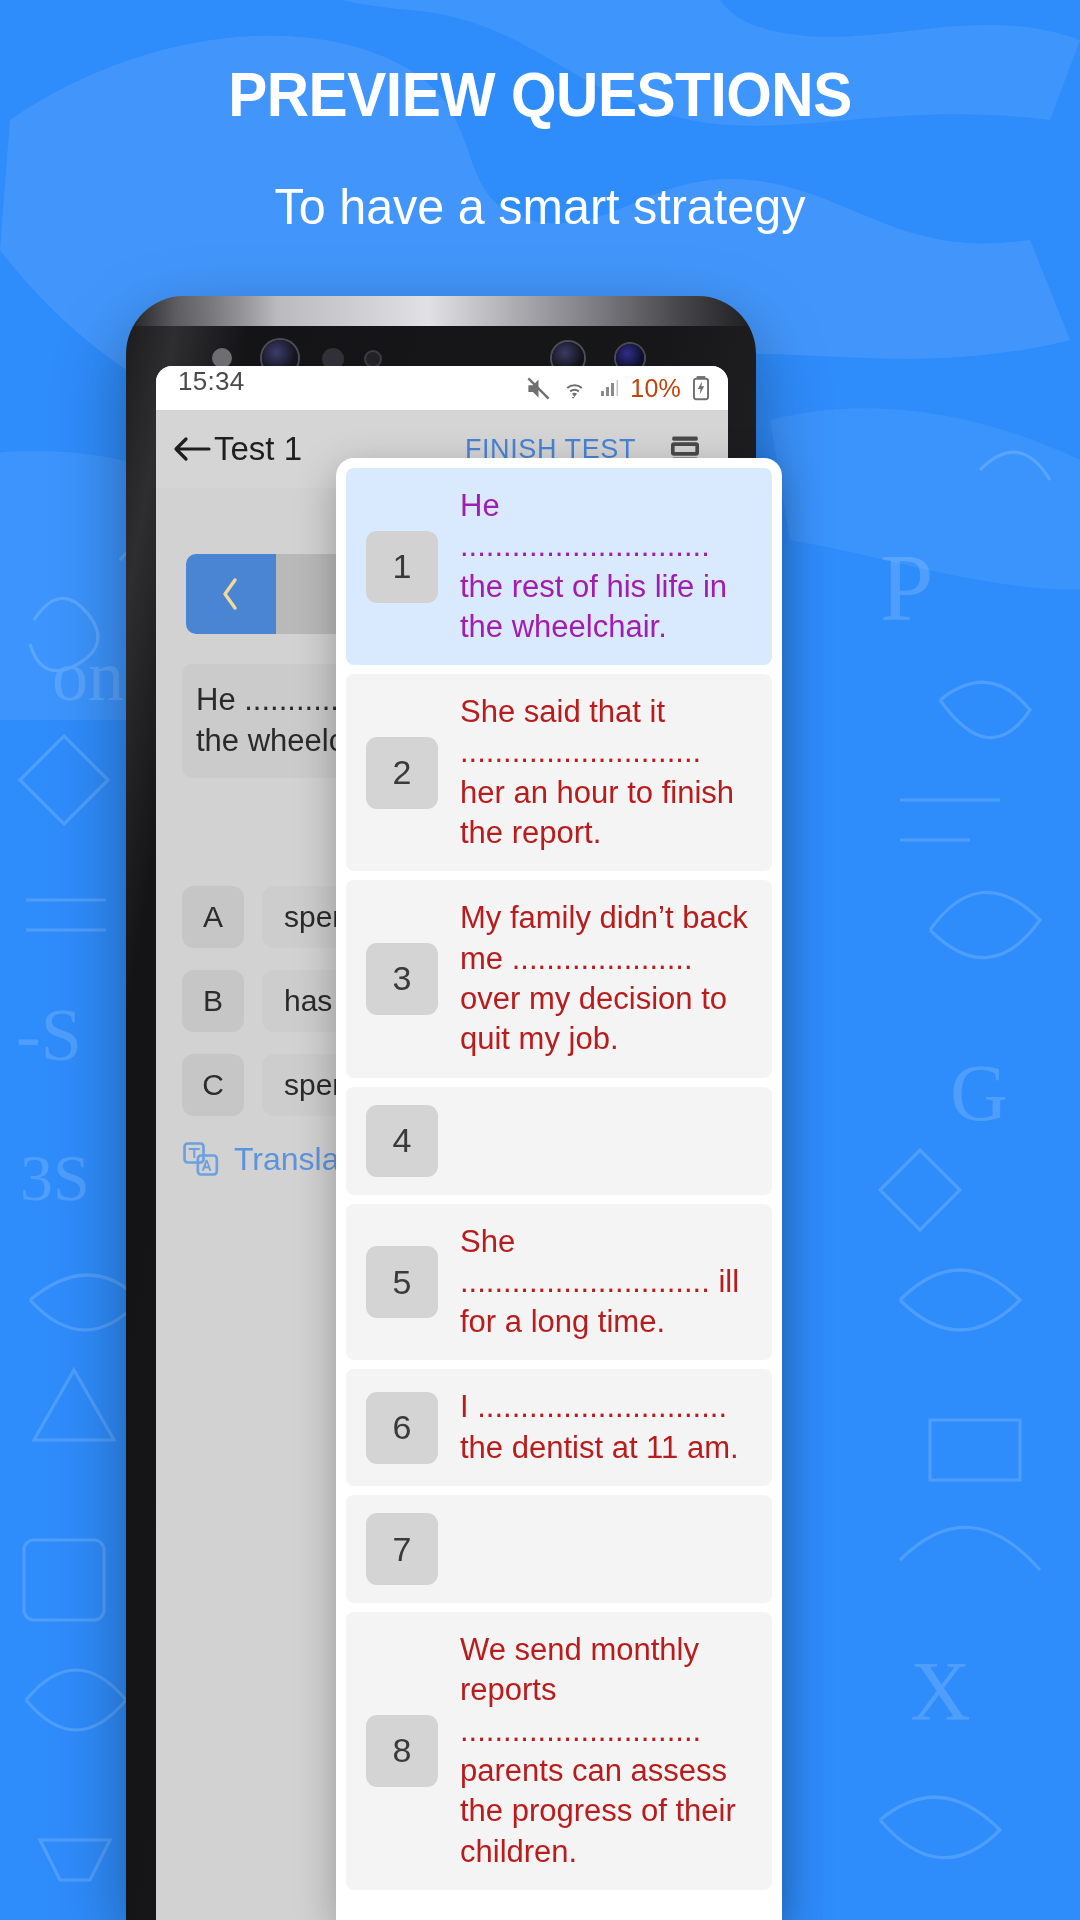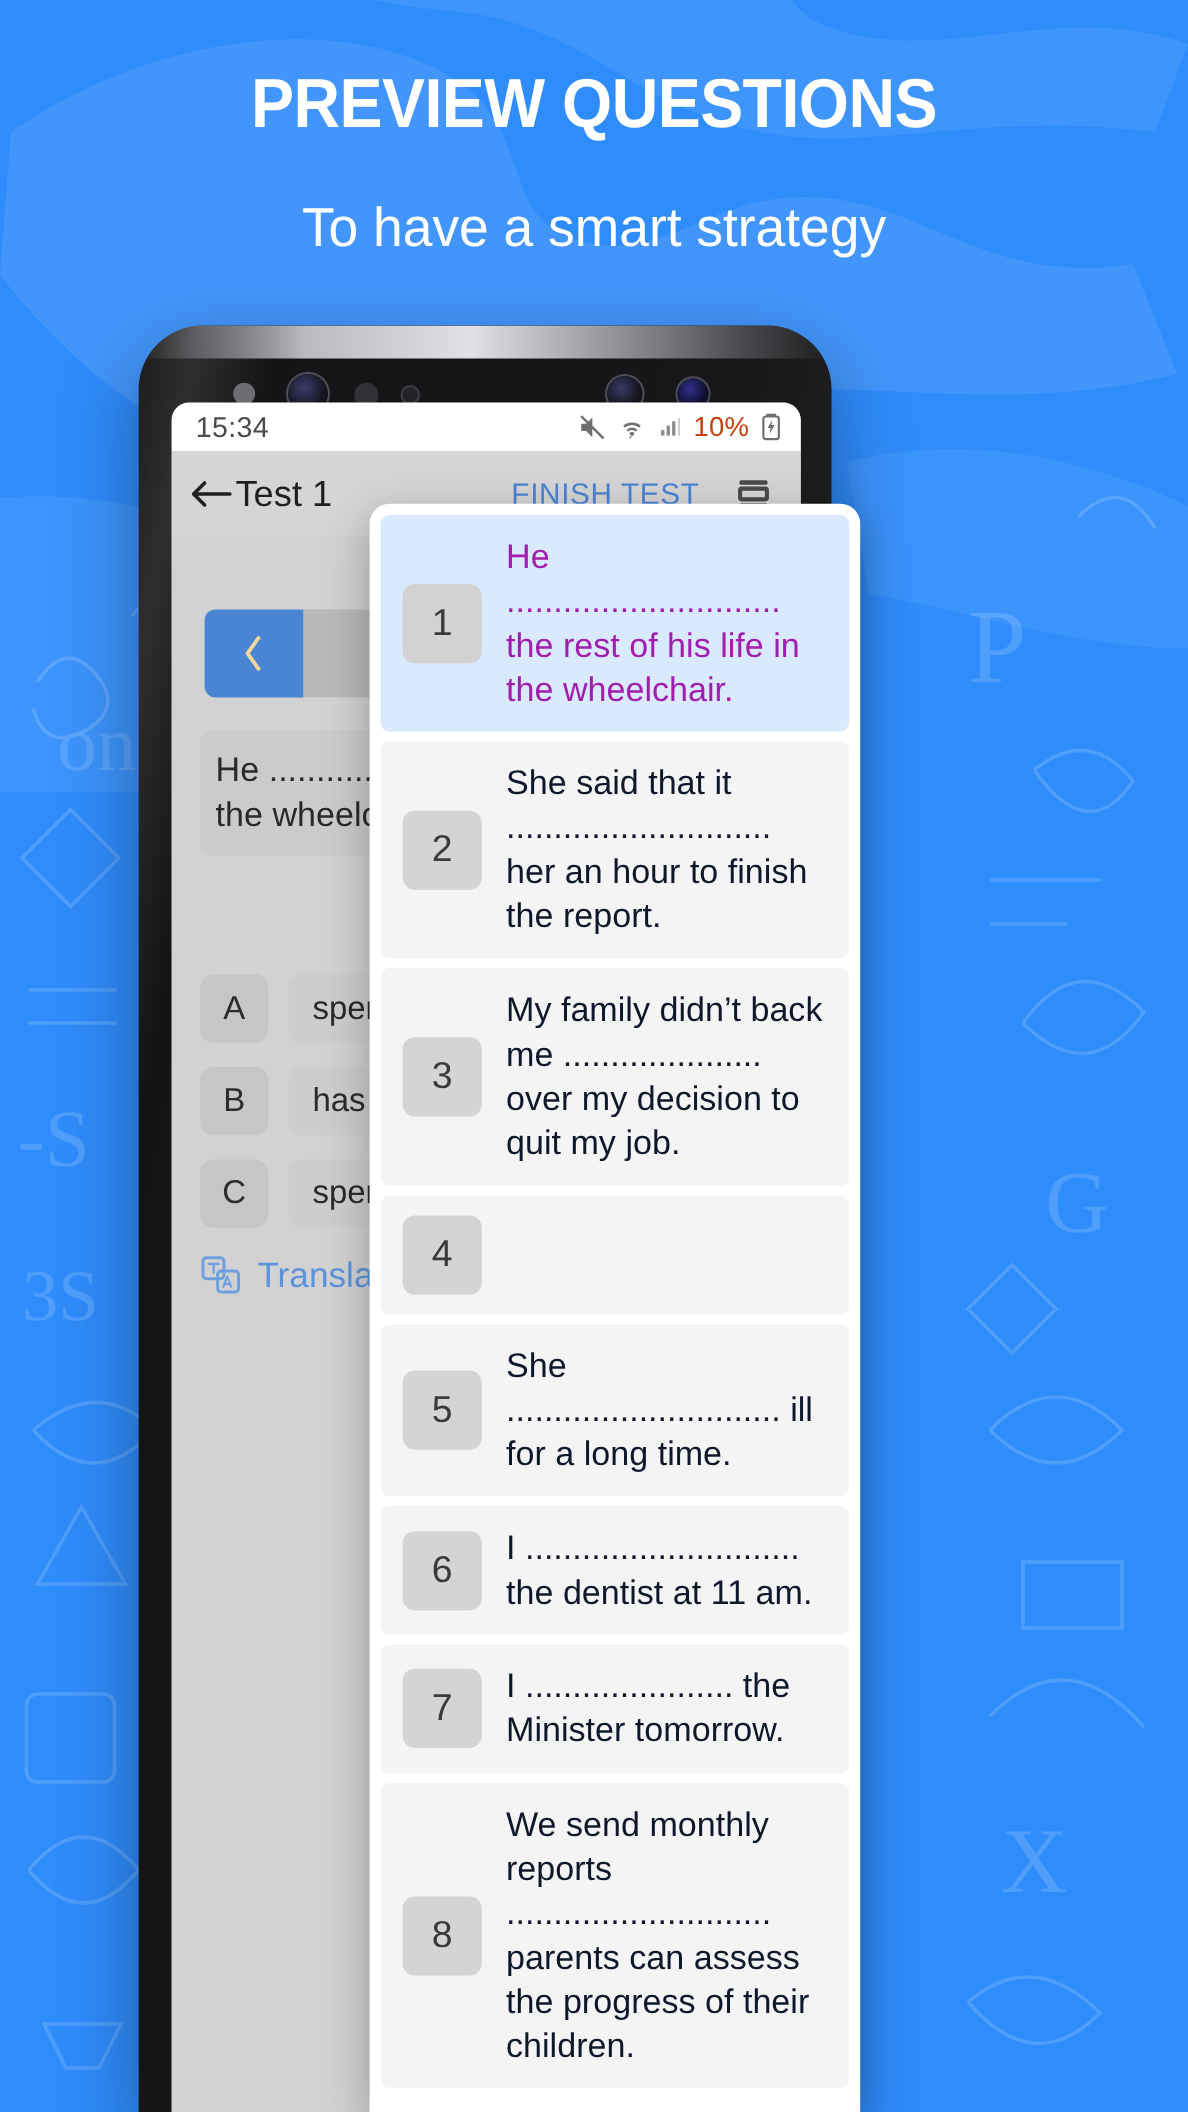--- a/index.html
+++ b/index.html
@@ -57,21 +57,21 @@
     box-shadow:inset 0 1px 2px rgba(0,0,0,.6);
   }
 
   #screen {
     position:absolute; left:30px; top:70px; width:572px; height:1554px;
     background:#d2d2d2; border-radius:16px 16px 0 0; overflow:hidden;
   }
 
   
   #status-bar {
-    height:44px; background:#ffffff; display:flex; align-items:center;
+    height:44px; background:#ffffff; display:flex; 
     justify-content:space-between; padding:0 16px 0 22px;
   }
   #status-time { font-size:26px; color:#4a4a4a; letter-spacing:.3px; }
   #status-right { display:flex; align-items:center; gap:9px; }
   #battery-pct { font-size:25px; color:#c2410c; letter-spacing:.2px; }
 
   
   #app-bar {
     height:78px; background:#d5d5d5; display:flex; align-items:center; padding:0 18px 0 14px;
   }
@@ -121,21 +121,21 @@
     background:#f4f4f4; border-radius:8px; margin-bottom:9px;
     padding:18px 18px 18px 20px; min-height:108px;
   }
   .q-item.active { background:#daeafe; }
   .q-num {
     flex:0 0 auto; width:72px; height:72px; background:#d4d4d4; border-radius:11px;
     display:flex; align-items:center; justify-content:center;
     font-size:34px; color:#3a3a3a;
   }
   .q-item.active .q-num { background:#d2d2d2; }
-  .q-text { font-size:31px; line-height:1.30; color:#0f172a; }
+  .q-text { font-size:31px; line-height:1.30; color:#b91c1c; }
   .q-item.active .q-text { color:#a21caf; }
 </style>
 </head>
 <body>
 
 <div id="bg-layer">
   <svg id="bg-globe" viewBox="0 0 1300 900" preserveAspectRatio="none">
     <g fill="#6fb0fd">
       <path d="M120 300 C250 210 420 190 520 250 C600 300 560 380 640 400 C720 420 760 350 860 360 C960 370 1010 440 1140 420 L1180 520 C1020 560 900 520 780 540 C640 565 560 640 420 620 C280 600 180 520 110 430 Z"></path>
       <path d="M300 60 C430 20 640 40 760 100 C840 140 800 190 880 210 C980 235 1080 180 1190 220 L1160 300 C1000 280 900 320 800 300 C680 275 640 200 520 190 C400 180 330 140 290 100 Z" opacity=".8"></path>
@@ -306,20 +306,19 @@
       <div class="q-item">
         <span class="q-num">5</span>
         <span class="q-text">She ............................. ill for a long time.</span>
       </div>
       <div class="q-item">
         <span class="q-num">6</span>
         <span class="q-text">I ............................. the dentist at 11 am.</span>
       </div>
       <div class="q-item">
         <span class="q-num">7</span>
-        <span class="q-text">I ...................... the Minister tomorrow.</span>
       </div>
       <div class="q-item">
         <span class="q-num">8</span>
         <span class="q-text">We send monthly reports ............................ parents can assess the progress of their children.</span>
       </div>
     </div>
 </div>
 
 </body></html>

